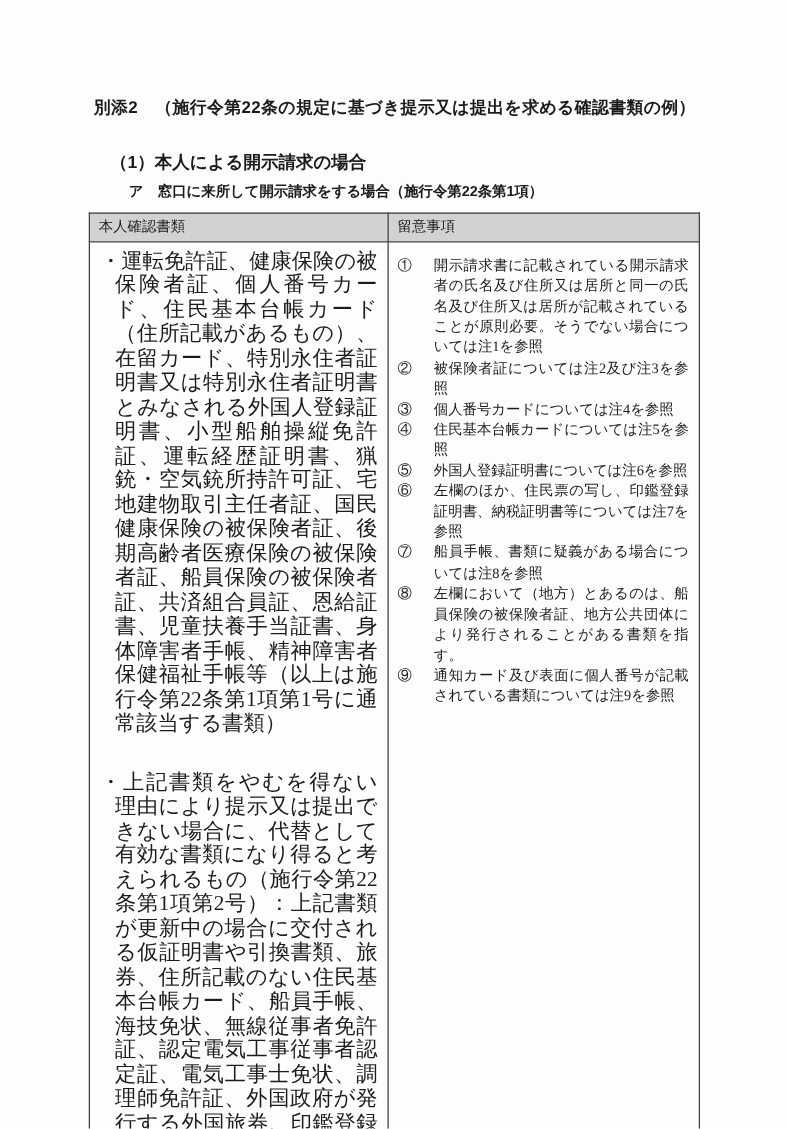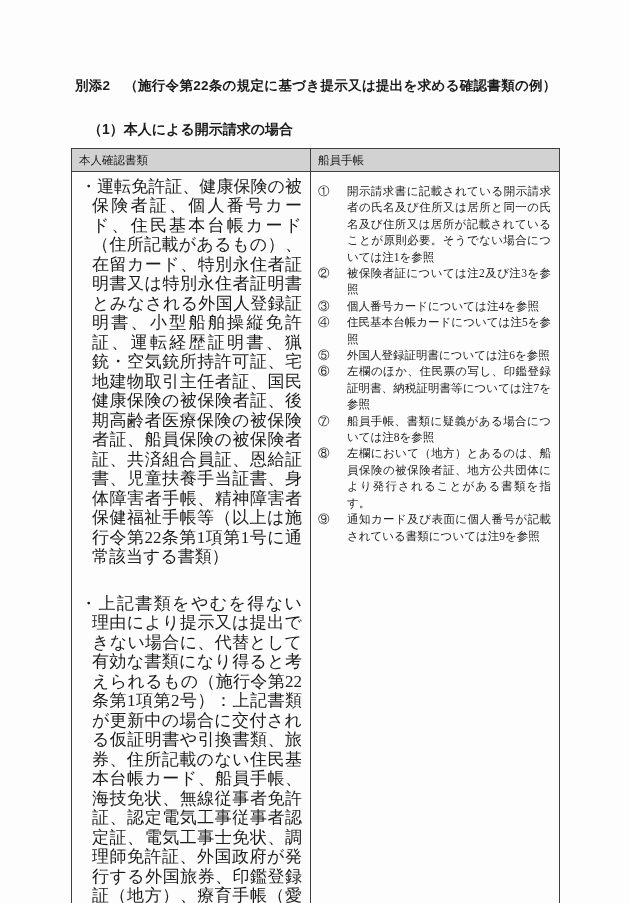--- a/index.html
+++ b/index.html
@@ -96,30 +96,31 @@
 </style>
 </head>
 <body>
 
 <div class="page">
 
   <h1 class="doc-title">別添2　（施行令第22条の規定に基づき提示又は提出を求める確認書類の例）</h1>
 
   <h2 class="h-sec">（1）本人による開示請求の場合</h2>
 
+  <h3 class="h-sub">ア　窓口に来所して開示請求をする場合（施行令第22条第1項）</h3>
 
   <table class="doc-table">
     <colgroup>
         <col class="col-left">
         <col class="col-right">
       </colgroup>
     <thead>
       <tr>
         <th>本人確認書類</th>
-        <th>船員手帳</th>
+        <th>留意事項</th>
       </tr>
     </thead>
     <tbody>
       <tr>
         <td class="cell-left">
           <p class="bullet-para">・運転免許証、健康保険の被保険者証、個人番号カード、住民基本台帳カード（住所記載があるもの）、在留カード、特別永住者証明書又は特別永住者証明書とみなされる外国人登録証明書、小型船舶操縦免許証、運転経歴証明書、猟銃・空気銃所持許可証、宅地建物取引主任者証、国民健康保険の被保険者証、後期高齢者医療保険の被保険者証、船員保険の被保険者証、共済組合員証、恩給証書、児童扶養手当証書、身体障害者手帳、精神障害者保健福祉手帳等（以上は施行令第22条第1項第1号に通常該当する書類）</p>
           <p class="bullet-para para-gap">・上記書類をやむを得ない理由により提示又は提出できない場合に、代替として有効な書類になり得ると考えられるもの（施行令第22条第1項第2号）：上記書類が更新中の場合に交付される仮証明書や引換書類、旅券、住所記載のない住民基本台帳カード、船員手帳、海技免状、無線従事者免許証、認定電気工事従事者認定証、電気工事士免状、調理師免許証、外国政府が発行する外国旅券、印鑑登録証（地方）、療育手帳（愛の手帳、愛護手帳、みどりの手帳）（地方）、敬老手帳（地方）、り災証明書（地方）、国立大学の学生証等</p>
         </td>
         <td class="cell-right">
           <div class="note-item">

